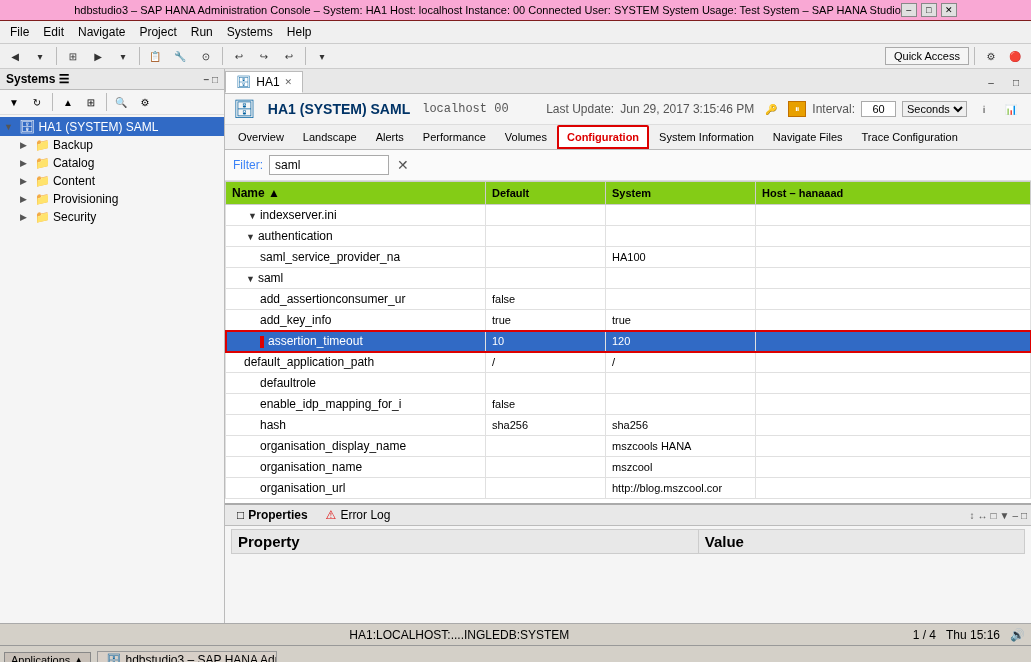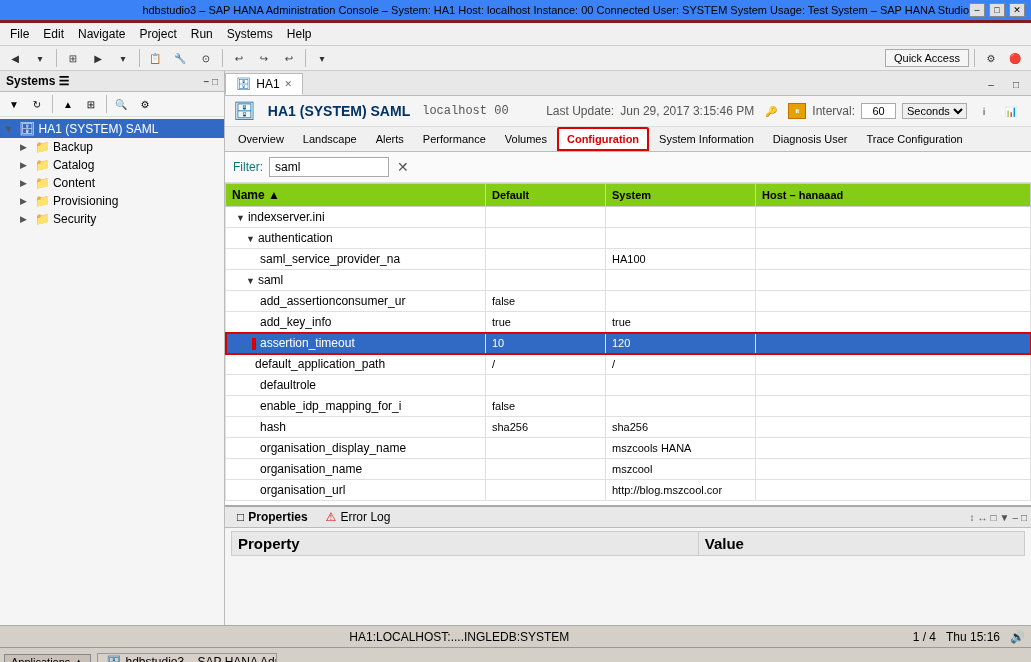--- a/index.html
+++ b/index.html
@@ -1,25 +1,25 @@
 <!DOCTYPE html>
 <html><head>
   <meta charset="utf-8">
   <style>
     * { box-sizing: border-box; margin: 0; padding: 0; font-family: 'Segoe UI', Arial, sans-serif; font-size: 12px; }
     body { background: #d4d0c8; width: 1031px; height: 662px; overflow: hidden; }
 
     
     .title-bar {
-      background: #3b82f6;
-      border-bottom: 3px solid #7f1d1d;
+      background: #f9a8d4;
+      border-bottom: 1px solid #7f1d1d;
       padding: 3px 6px;
       display: flex;
       align-items: center;
-      justify-content: flex-end;
+      justify-content: center;
       font-size: 11px;
       color: #000;
     }
     .title-bar-controls { display: flex; gap: 4px; }
     .title-btn {
       width: 16px; height: 14px;
       border: 1px solid #888;
       background: #e0e0e0;
       font-size: 9px;
       display: flex; align-items: center; justify-content: center;
@@ -216,21 +216,21 @@
 
     
     .filter-bar {
       padding: 5px 8px;
       display: flex;
       align-items: center;
       gap: 6px;
       border-bottom: 1px solid #ddd;
       background: #fafafa;
     }
-    .filter-label { font-size: 12px; color: #0f766e; }
+    .filter-label { font-size: 12px; color: #3b82f6; }
     .filter-input {
       border: 1px solid #aaa;
       padding: 2px 5px;
       font-size: 12px;
       width: 120px;
     }
     .filter-clear {
       cursor: pointer;
       font-size: 14px;
       color: #555;
@@ -498,21 +498,21 @@
     </div>
 
     <div class="nav-tabs">
       <span class="nav-tab">Overview</span>
       <span class="nav-tab">Landscape</span>
       <span class="nav-tab">Alerts</span>
       <span class="nav-tab">Performance</span>
       <span class="nav-tab">Volumes</span>
       <span class="nav-tab active">Configuration</span>
       <span class="nav-tab">System Information</span>
-      <span class="nav-tab">Diagnosis User</span>
+      <span class="nav-tab">Navigate Files</span>
       <span class="nav-tab">Trace Configuration</span>
     </div>
 
     <div class="filter-bar">
       <label class="filter-label">Filter:</label>
       <input class="filter-input" value="saml" style="">
       <button class="filter-clear">✕</button>
     </div>
 
     <div class="table-container">
@@ -524,21 +524,21 @@
               <span>▲</span>
             </th>
             <th style="width:120px;">Default</th>
             <th style="width:150px;">System</th>
             <th style="flex:1;">Host – hanaaad</th>
           </tr>
         </thead>
         <tbody id="config-tbody">
 
         <tr>
-              <td style="padding-left: 10px;"><span class="expander">▼</span><span>indexserver.ini</span></td>
+              <td style="padding-left: 22px;"><span class="expander">▼</span><span>indexserver.ini</span></td>
               <td></td>
               <td></td>
               <td></td>
             </tr>
             <tr>
               <td style="padding-left: 20px;"><span class="expander">▼</span><span>authentication</span></td>
               <td></td>
               <td></td>
               <td></td>
             </tr>
@@ -560,27 +560,27 @@
               <td></td>
               <td></td>
             </tr>
             <tr>
               <td style="padding-left: 34px;"><span>add_key_info</span></td>
               <td>true</td>
               <td>true</td>
               <td></td>
             </tr>
             <tr class="row-selected" style="outline: rgb(221, 0, 0) solid 2px; outline-offset: -1px;">
-              <td style="padding-left: 26px;"><span style="display: inline-block; width: 4px; height: 12px; background: rgb(221, 0, 0); margin-right: 4px; vertical-align: middle;"></span><span>assertion_timeout</span></td>
+              <td style="padding-left: 34px;"><span style="display: inline-block; width: 4px; height: 12px; background: rgb(221, 0, 0); margin-right: 4px; vertical-align: middle;"></span><span>assertion_timeout</span></td>
               <td>10</td>
               <td>120</td>
               <td></td>
             </tr>
             <tr>
-              <td style="padding-left: 29px; margin-top: 42px;"><span>default_application_path</span></td>
+              <td style="padding-left: 18px; margin-top: 42px;"><span>default_application_path</span></td>
               <td>/</td>
               <td>/</td>
               <td></td>
             </tr>
             <tr>
               <td style="padding-left: 34px;"><span>defaultrole</span></td>
               <td></td>
               <td></td>
               <td></td>
             </tr>

